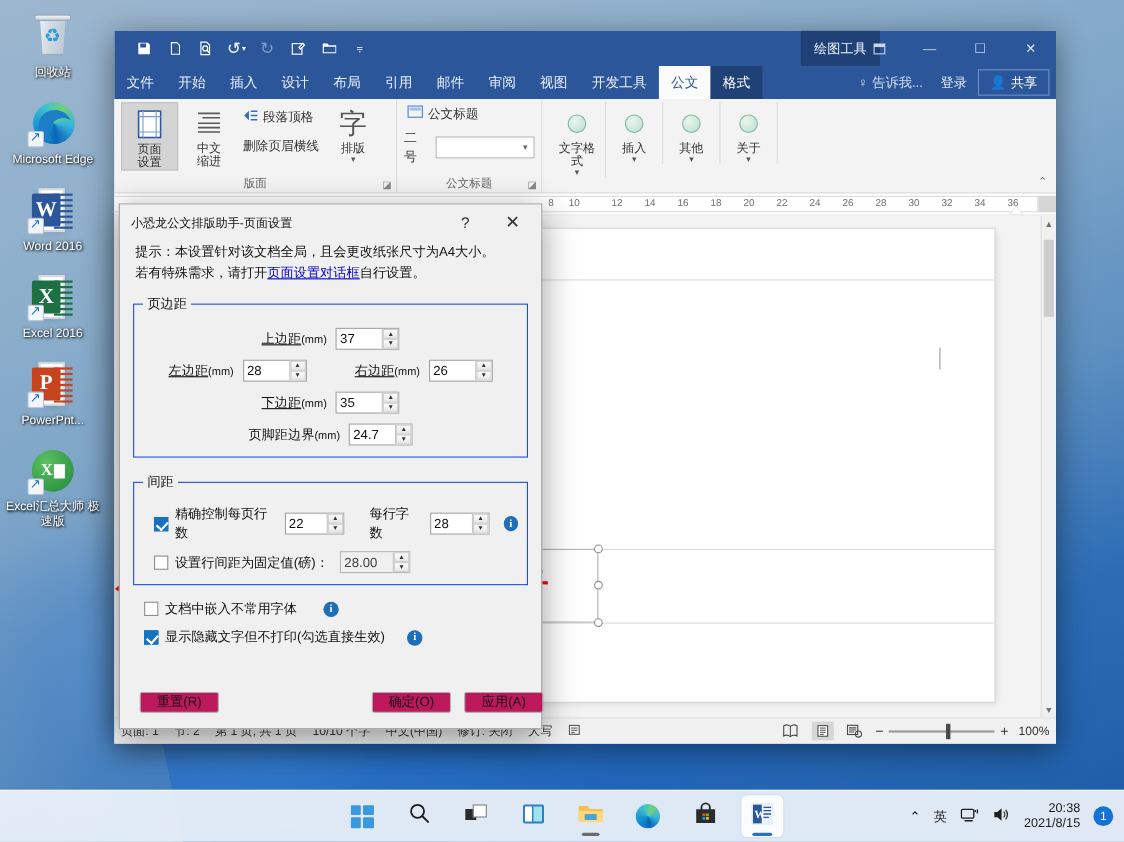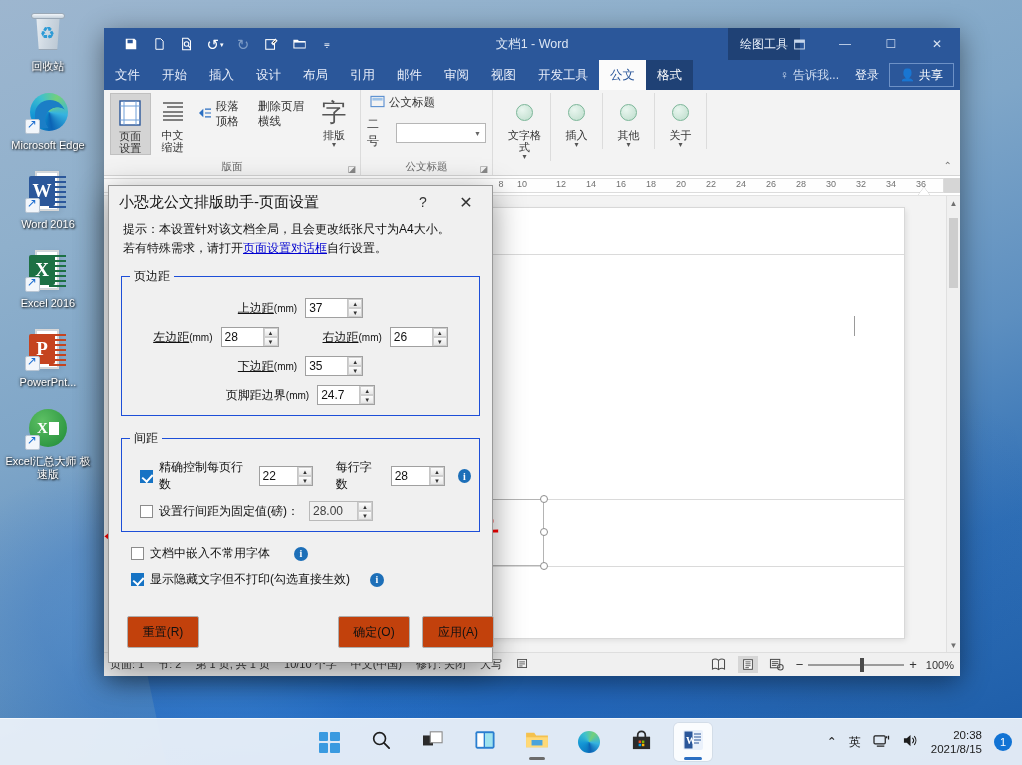--- a/index.html
+++ b/index.html
@@ -159,21 +159,21 @@
   }
   .rgroup + .rgroup { border-left: 1px solid #dcdcdc; }
   .bigbtn {
     width: 52px; display: flex; flex-direction: column; align-items: center;
     font-size: 11px; color: #333; padding-top: 2px; cursor: default;
   }
   .bigbtn.sel { background: #d4d4d4; border: 1px solid #c0c0c0; }
   .bigbtn .bicon { height: 34px; display: flex; align-items: center; justify-content: center; }
   .bigbtn .btext { line-height: 12px; text-align: center; }
   .bigbtn .caret { font-size: 8px; color: #555; line-height: 8px; }
-  .smallcol { display: flex; flex-direction: row; gap: 7px; padding-top: 4px; }
+  .smallcol { display: flex; flex-direction: column; gap: 7px; padding-top: 4px; }
   .smallbtn {
     display: flex; align-items: center; gap: 4px; font-size: 11.5px; color: #333;
     padding: 2px 3px; cursor: default;
   }
   .greencircle {
     width: 17px; height: 17px; border-radius: 50%;
     background: radial-gradient(circle at 35% 32%, #e9f6ef, #bcdccb);
     border: 1.4px solid #7bb698;
   }
   .fontbox { display: flex; align-items: center; gap: 6px; padding-top: 4px; }
@@ -259,21 +259,21 @@
   #dialog {
     position: absolute; left: 108px; top: 185px; width: 385px; height: 478px;
     background: #f0f0f0; border: 1px solid #999; z-index: 40;
     box-shadow: 0 8px 30px rgba(0,0,0,.42);
     font-family: "Liberation Sans", "DejaVu Sans", sans-serif;
   }
   .dlg-title {
     height: 32px; display: flex; align-items: center; padding-left: 10px;
     background: #f0f0f0; position: relative;
   }
-  .dlg-title .t { font-size: 15px; color: #111; }
+  .dlg-title .t { font-size: 11px; color: #111; }
   .dlg-title .help {
     position: absolute; right: 54px; top: 0; height: 32px; width: 30px;
     display: flex; align-items: center; justify-content: center; font-size: 14px; color: #333;
   }
   .dlg-title .x {
     position: absolute; right: 6px; top: 0; height: 32px; width: 40px;
     display: flex; align-items: center; justify-content: center; font-size: 16px; color: #333;
   }
   .dlg-hint { padding: 2px 14px 0; font-size: 12px; color: #111; line-height: 19px; }
   .dlg-hint a { color: #0000d0; text-decoration: underline; }
@@ -320,21 +320,21 @@
   .info-i {
     width: 14px; height: 14px; border-radius: 50%; background: #1d6fb8;
     color: #fff; font-size: 10px; font-weight: bold; display: flex;
     align-items: center; justify-content: center; font-family: "Liberation Serif", serif;
   }
   .dlg-btns {
     position: absolute; left: 0; right: 0; bottom: 14px; display: flex; align-items: center;
     padding: 0 18px;
   }
   .dbtn {
-    min-width: 72px; height: 32px; border: 1px solid #adadad; background: #c2410c;
+    min-width: 72px; height: 19px; border: 1px solid #adadad; background: #be185d;
     font-size: 12px; color: #111; display: flex; align-items: center; justify-content: center;
     border-radius: 2px;
   }
 
   
   #taskbar {
     position: absolute; left: 0; bottom: 0; width: 1022px; height: 47px;
     background: rgba(238,243,250,0.93); border-top: 1px solid rgba(255,255,255,.6);
     display: flex; align-items: center; z-index: 60;
   }
@@ -490,21 +490,20 @@
         <div class="qbtn">
           <svg width="15" height="14" viewBox="0 0 16 16">
               <path fill="#fff" d="M1 3h5l1.4 1.6H15V13H1z"></path>
               <path fill="#2b579a" d="M2.2 6.4h12V12h-12z"></path>
             </svg>
         </div>
         <div class="qbtn">
             <span style="font-size:10px">⩦</span>
           </div>
       </div>
-      <div class="win-title">文档1 - Word</div>
       <div class="ctx-tab">绘图工具</div>
       <div class="wbtns">
         <div class="wbtn">
           <svg width="13" height="13" viewBox="0 0 16 16">
               <rect x="2" y="2.5" width="12" height="11" fill="none" stroke="#c8d7ec" stroke-width="1.2"></rect>
               <rect x="2" y="2.5" width="12" height="3.4" fill="#c8d7ec"></rect>
             </svg>
         </div>
         <div class="wbtn">—</div>
         <div class="wbtn">☐</div>

